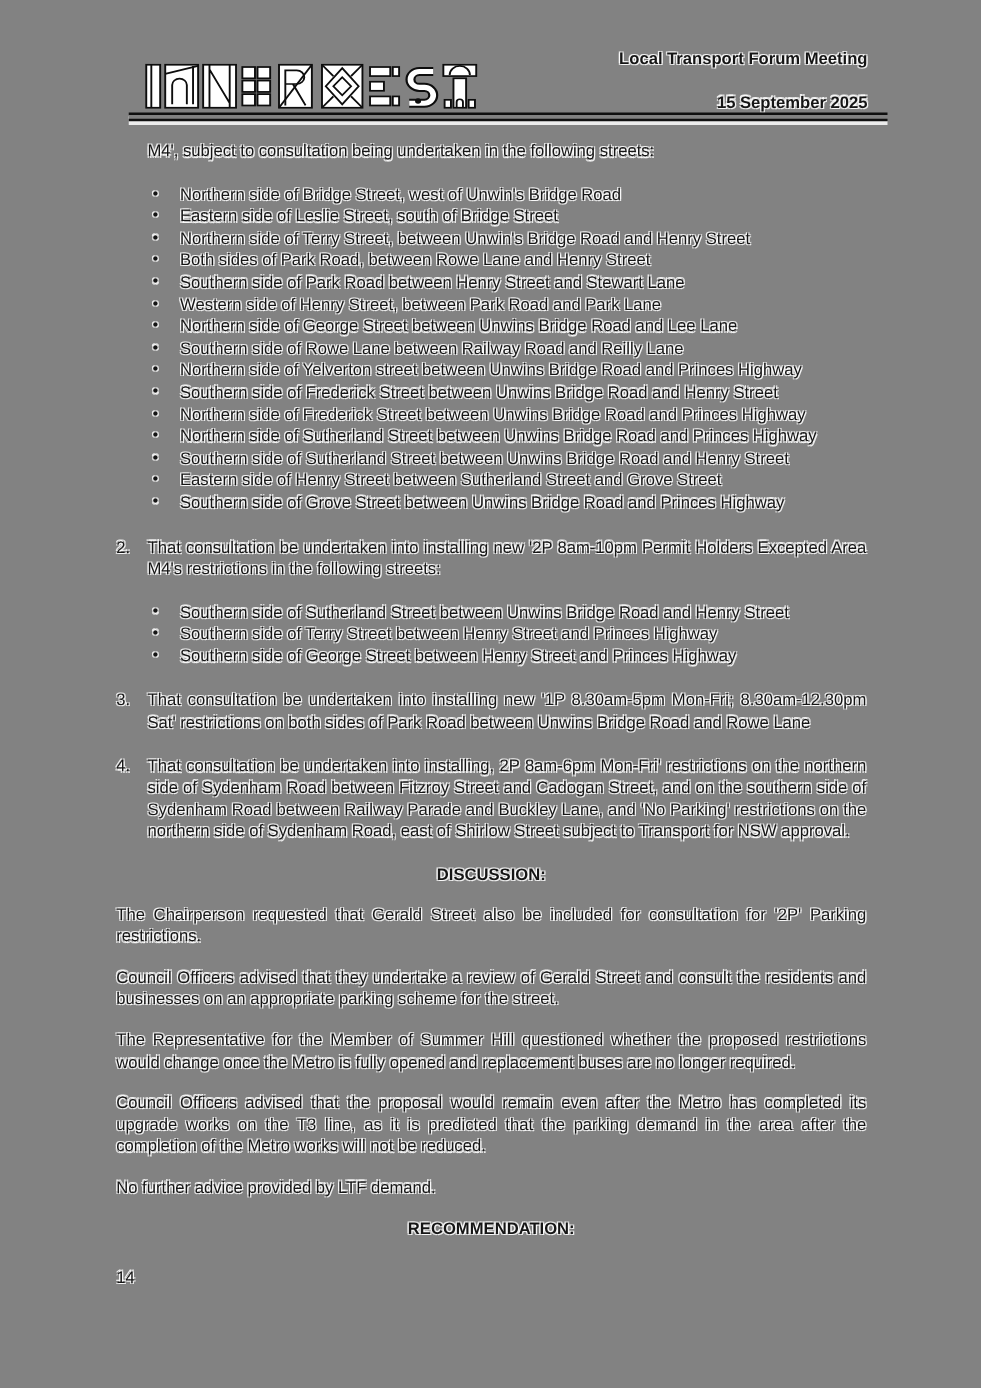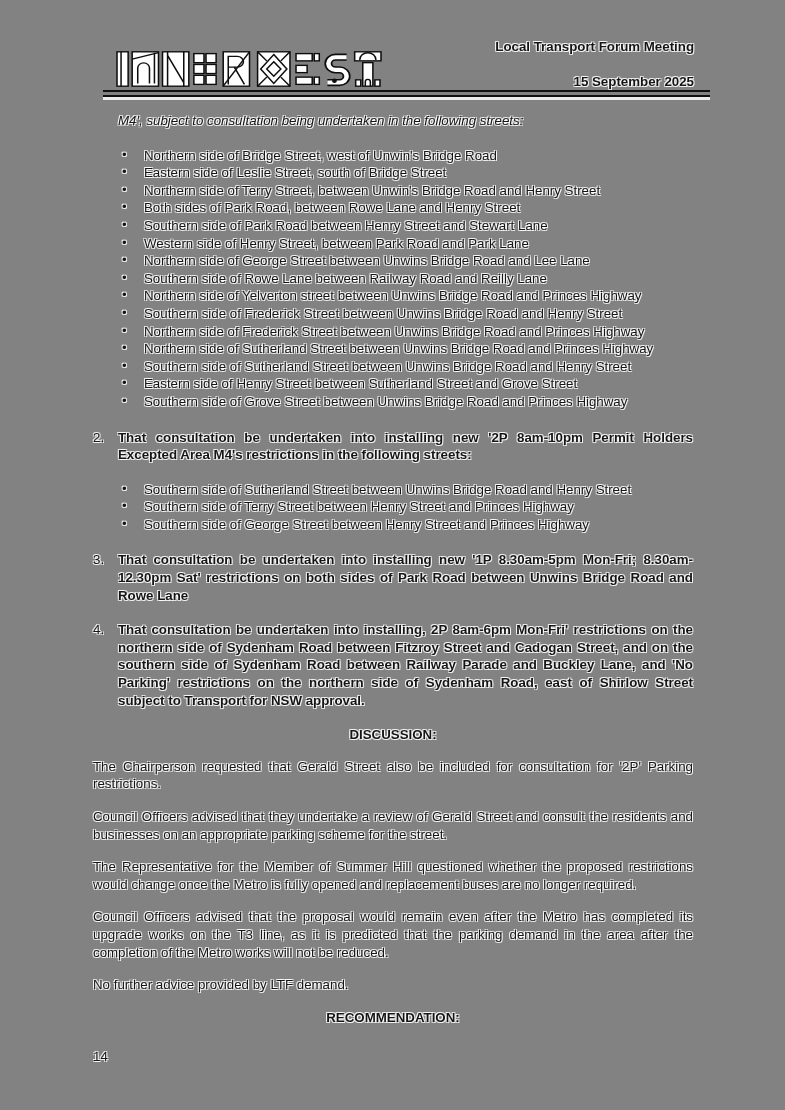--- a/index.html
+++ b/index.html
@@ -19,28 +19,28 @@
   .logo{position:absolute;left:88px;top:50px;width:267px;height:38px;}
   .sr-only{position:absolute;width:1px;height:1px;overflow:hidden;clip:rect(0 0 0 0);}
   .h-title{position:absolute;right:91px;top:38px;font-weight:bold;white-space:nowrap;}
   .h-date{position:absolute;right:91px;top:73px;font-weight:bold;white-space:nowrap;}
   .header-rule{position:absolute;left:75px;right:75px;top:90px;height:3px;
     border-top:2px solid #101010;border-bottom:2px solid #101010;
     box-shadow:0 3px 0 rgba(255,255,255,.85);}
 
   
   .content{margin:8px 92px 0 93px;}
-  .intro{margin:0 0 17px 25px;font-style:italic;}
+  .intro{margin:0 0 17px 25px;}
   .bullets{list-style:none;margin:0 0 18px 0;padding:0;}
   .bullets li{position:relative;padding-left:51px;text-align:justify;}
   .bullets li::before{content:"\2022";position:absolute;left:29px;top:-1px;}
   .bullets-1 li:nth-child(12){padding-right:10px;}
   .numbered{display:flex;margin:0 0 17px 0;}
   .num{flex:0 0 25px;}
-  .ntext{flex:1 1 auto;margin:0;text-align:justify;font-weight:bold;}
+  .ntext{flex:1 1 auto;margin:0;text-align:justify;}
   .heading{font-weight:bold;margin:14px 0 14px 0;text-align:center;}
   .para{margin:0 0 15px 0;text-align:justify;}
   .pageno{text-align:left;margin:22px 0 0 0;}
 
   .logo svg .wf{fill:#ffffff;stroke:#0d0d0d;stroke-width:1.5;}
   .logo svg .ln{fill:none;stroke:#0d0d0d;stroke-width:1.5;}
 </style>
 </head>
 <body>
 

